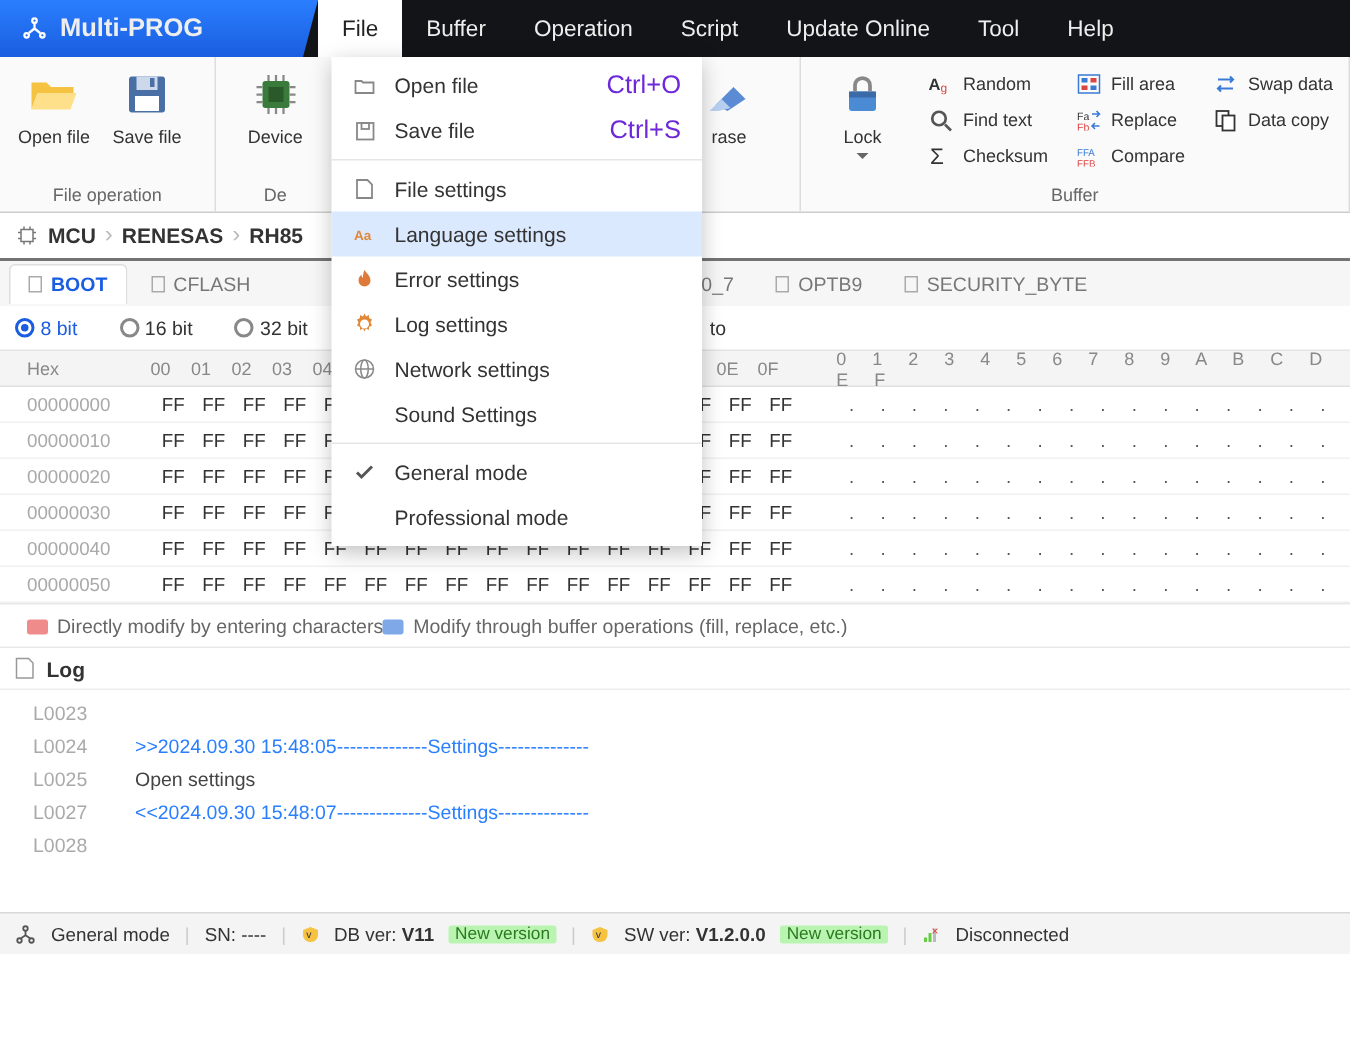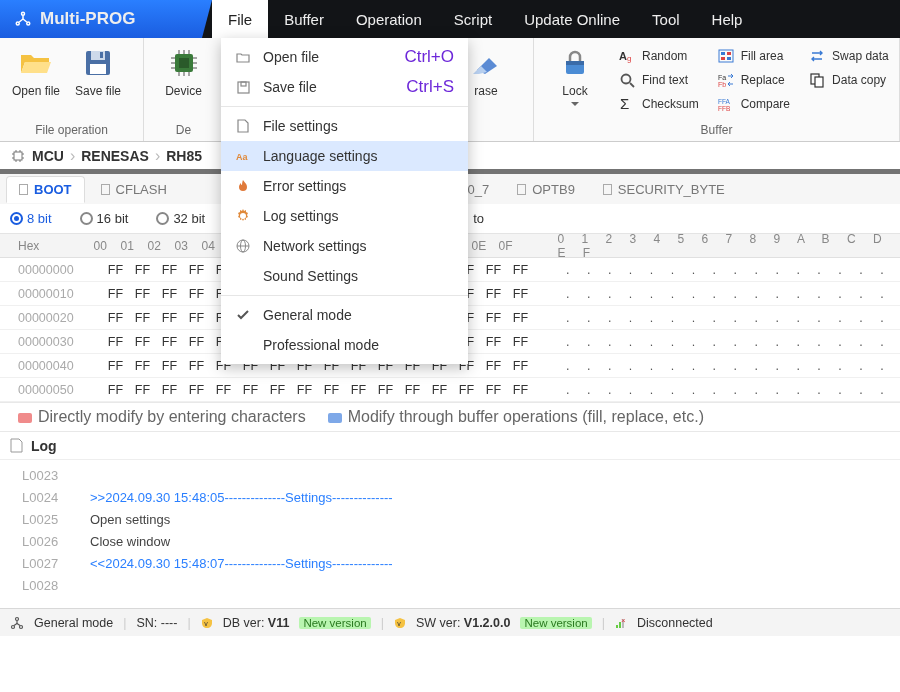--- a/index.html
+++ b/index.html
@@ -19,54 +19,54 @@
 .ribbon-group-label { text-align: center; font-size: 12px; color: #666; padding: 2px 0; }
 .ribbon-btns-row { display: flex; gap: 2px; }
 .ribbon-btn-lg { width: 60px; display: flex; flex-direction: column; align-items: center; gap: 4px; padding: 4px 2px; font-size: 12px; text-align: center; cursor: pointer; }
 .ribbon-btn-lg .ic { width: 34px; height: 34px; display: flex; align-items: center; justify-content: center; }
 .ribbon-btn-sm { display: flex; align-items: center; gap: 6px; font-size: 12px; padding: 1px 4px; cursor: pointer; height: 24px; }
 .ribbon-btn-sm .ic { width: 18px; height: 18px; display: flex; align-items: center; justify-content: center; }
 .ribbon-col { display: flex; flex-direction: column; justify-content: flex-start; gap: 0px; padding-top: 2px; }
 .buffer-group { flex: 1; }
 
 
-.crumbs { height: 32px; display: flex; align-items: center; padding: 0 10px; gap: 6px; font-size: 14px; color: #555; border-bottom: 5px solid #737373; }
+.crumbs { height: 32px; display: flex; align-items: center; padding: 0 10px; gap: 6px; font-size: 14px; color: #555; border-bottom: 2px solid #737373; }
 .crumb { font-weight: 600; color: #333; }
 .crumbs .sep { color: #bbb; font-size: 16px; }
 
 
 .tabs { height: 30px; display: flex; align-items: center; padding: 0 6px; gap: 4px; background: #f6f6f6; font-size: 13px; }
 .tab { display: flex; align-items: center; gap: 6px; padding: 5px 12px; color: #777; cursor: pointer; border-top-left-radius: 4px; border-top-right-radius: 4px; }
 .tab .sq { width: 9px; height: 11px; border: 1px solid #aaa; }
 .tab.active { background: #fff; color: #1a5de0; font-weight: 600; border: 1px solid #ddd; border-bottom: 1px solid #fff; }
 
 
 .ctrl-row { height: 30px; display: flex; align-items: center; gap: 28px; padding: 0 10px; border-bottom: 1px solid #e4e4e4; font-size: 13px; }
 .radio { display: flex; align-items: center; gap: 4px; cursor: pointer; }
 .radio .dot { width: 13px; height: 13px; border-radius: 50%; border: 2px solid #888; position: relative; }
 .radio.sel .dot { border-color: #1a5de0; }
 .radio.sel .dot::after { content:""; position:absolute; inset:2px; border-radius:50%; background:#1a5de0; }
 
 
 .hex-hdr { height: 24px; display: flex; align-items: center; background: #f4f4f4; border-bottom: 1px solid #e0e0e0; font-family: "Consolas","Menlo",monospace; font-size: 12px; color: #888; }
 .hex-addr-col { width: 102px; padding-left: 18px; }
 .hex-bytes-col { display: flex; }
-.hex-bytes-col span { width: 27px; text-align: left; }
+.hex-bytes-col span { width: 27px; text-align: center; }
 .hex-ascii { margin-left: 32px; letter-spacing: 7.0px; }
 
 
 .hex-body { font-family: "Consolas","Menlo",monospace; font-size: 12.5px; }
 .hex-row { height: 24px; display: flex; align-items: center; border-bottom: 1px solid #f0f0f0; }
 .hex-row .addr { width: 102px; padding-left: 18px; color: #aaa; }
 .hex-row .bytes { display: flex; }
 .hex-row .bytes span { width: 27px; text-align: center; color: #333; }
 .hex-row .ascii { margin-left: 32px; letter-spacing: 7.0px; color: #555; }
 
 
-.legend { height: 30px; display: flex; align-items: center; gap: 22px; padding: 0 18px; color: #666; font-size: 16px; border-top: 1px solid #e8e8e8; border-bottom: 1px solid #e8e8e8; }
+.legend { height: 30px; display: flex; align-items: center; padding: 0 18px; color: #666; font-size: 13px; border-top: 1px solid #e8e8e8; border-bottom: 1px solid #e8e8e8; }
 .legend .swatch { width: 14px; height: 10px; border-radius: 2px; display: inline-block; margin-right: 6px; vertical-align: middle; }
 
 
 .log-hdr { height: 28px; display: flex; align-items: center; gap: 8px; padding: 0 10px; border-bottom: 1px solid #eee; font-size: 14px; font-weight: 600; }
 .log-body { font-family: "Consolas","Menlo",monospace; font-size: 13px; height: 148px; overflow: hidden; padding: 4px 0; }
 .log-row { display: flex; height: 22px; align-items: center; }
 .log-row .ln { width: 90px; padding-left: 22px; color: #aaa; }
 .log-row .msg { color: #444; }
 .log-row .msg.blue { color: #2a7fff; }
 
@@ -513,24 +513,20 @@
       <div class="ln">L0023</div>
       <div class="msg"></div>
     </div>
     <div class="log-row">
       <div class="ln">L0024</div>
       <div class="msg blue">&gt;&gt;2024.09.30 15:48:05--------------Settings--------------</div>
     </div>
     <div class="log-row">
       <div class="ln">L0025</div>
       <div class="msg">Open settings</div>
-    </div>
-    <div class="log-row">
-      <div class="ln">L0026</div>
-      <div class="msg">Close window</div>
     </div>
     <div class="log-row">
       <div class="ln">L0027</div>
       <div class="msg blue">&lt;&lt;2024.09.30 15:48:07--------------Settings--------------</div>
     </div>
     <div class="log-row">
       <div class="ln">L0028</div>
       <div class="msg"></div>
     </div>
   </div>

